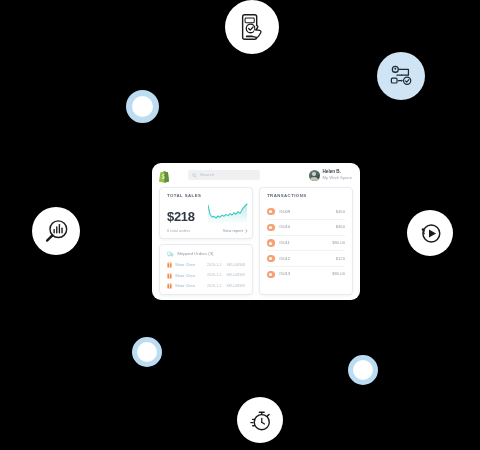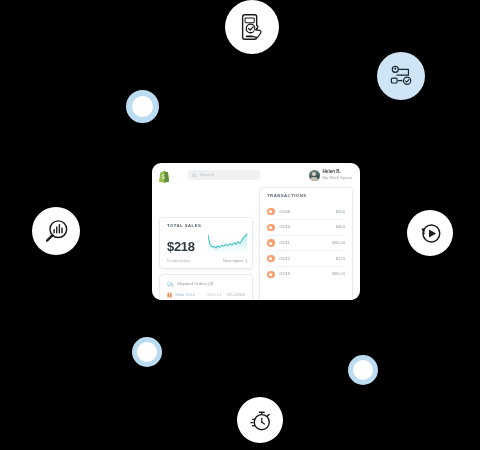--- a/index.html
+++ b/index.html
@@ -176,21 +176,20 @@
     font-weight: bold;
     color: #5d6773;
     letter-spacing: .45px;
     line-height: 1;
   }
 
   
   .sales-card {
     flex: 0 0 auto;
     padding: 6px 4px 5px 7px;
-    margin-top: 30px;
   }
   .sales-mid {
     display: flex;
     align-items: flex-end;
     justify-content: space-between;
     margin-top: 5px;
     gap: 4px;
   }
   .sales-amount {
     font-size: 13px;

